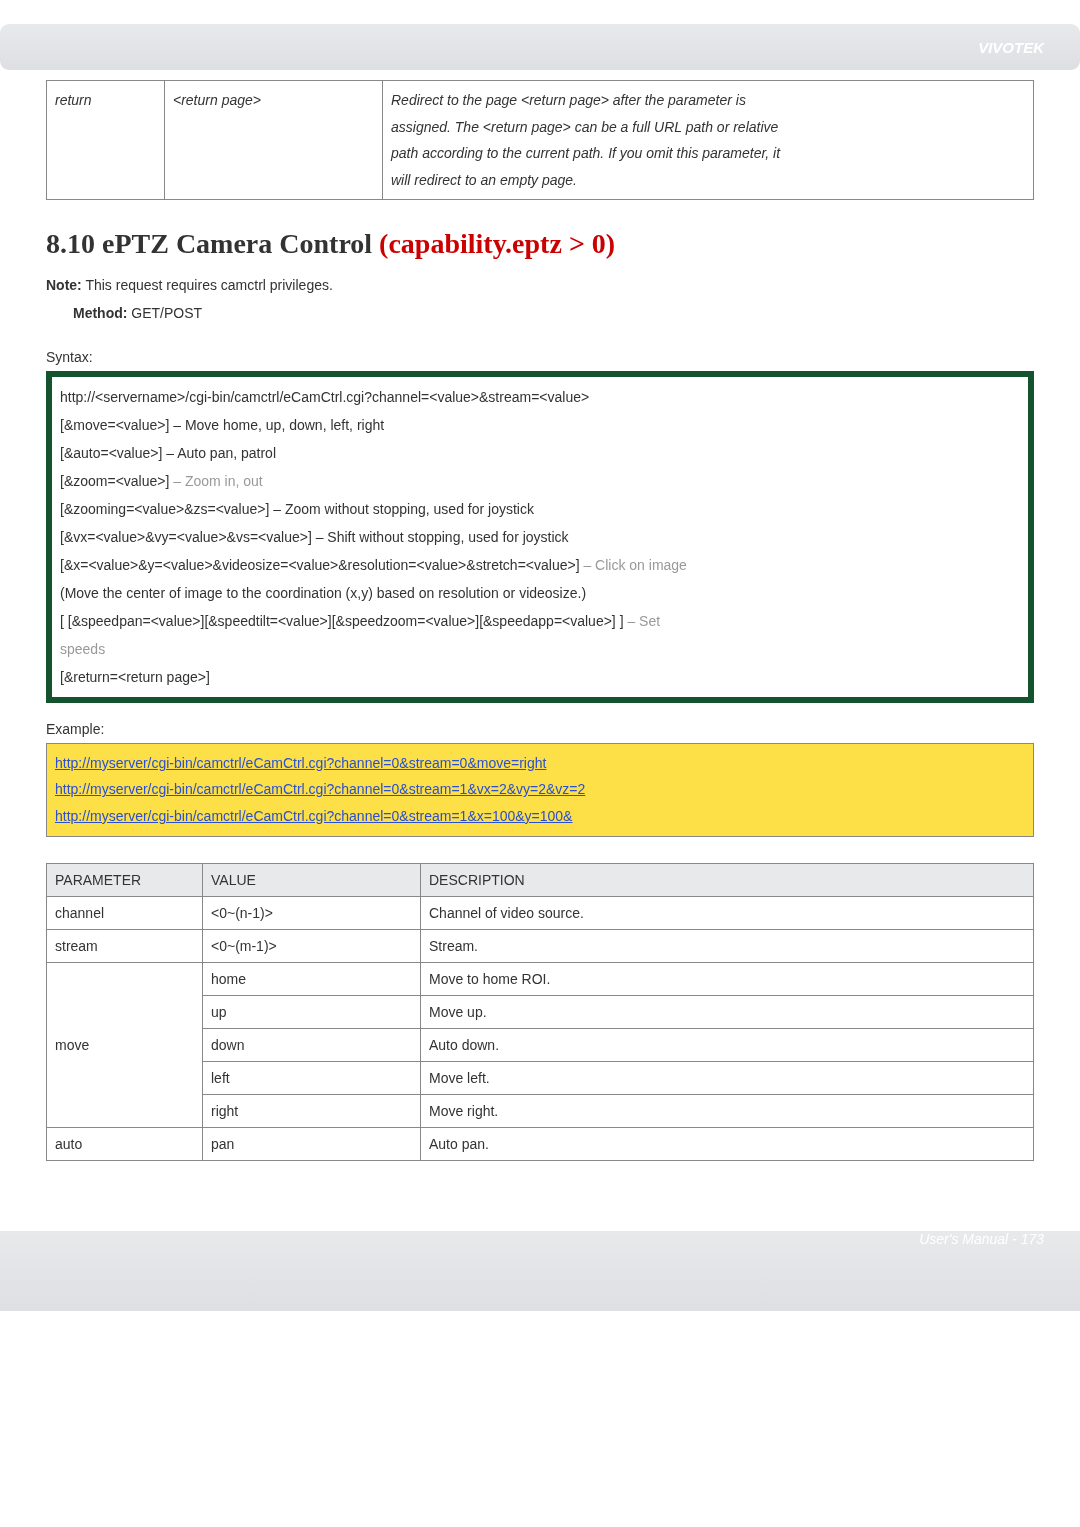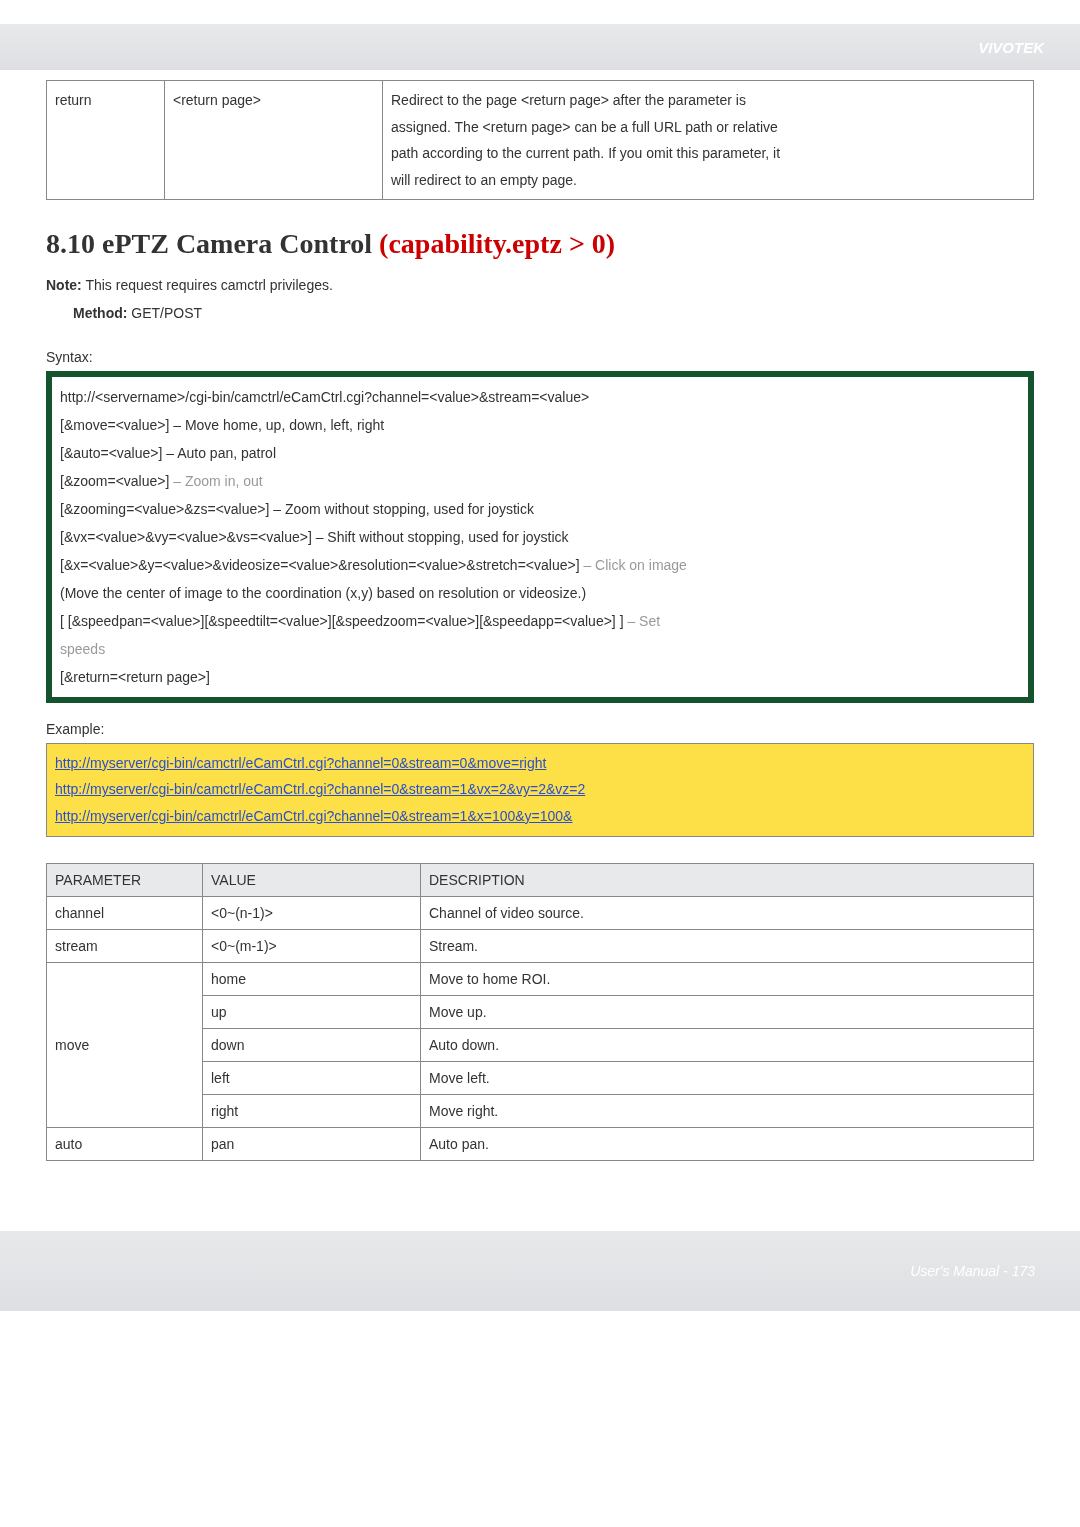--- a/index.html
+++ b/index.html
@@ -1,41 +1,41 @@
 <!DOCTYPE html>
 <html><head>
 <meta charset="utf-8">
 <style>
 * { box-sizing: border-box; margin: 0; padding: 0; }
 html, body { width: 1080px; font-family: Verdana, Geneva, sans-serif; font-size: 14px; color: #333; background: #fff; }
 .page { width: 1080px; padding: 0; }
 .top-band { height: 24px; background: #fff; }
-.header-bar { height: 46px; background: linear-gradient(to bottom, #e8e9eb 0%, #dddfe2 100%); display: flex; justify-content: flex-end; align-items: center; padding-right: 36px; font-style: italic; font-weight: bold; color: #fff; font-size: 15px; }
+.header-bar { height: 46px; background: linear-gradient(to bottom, #e8e9eb 0%, #dddfe2 100%); display: flex; justify-content: flex-end; align-items: center; padding-right: 36px; font-style: italic; font-weight: bold; color: #fff; font-size: 15px; border-radius: 9px; }
 .content { padding: 10px 46px 0 46px; }
 table.t1 { width: 100%; border-collapse: collapse; margin-bottom: 28px; }
-table.t1 td { border: 1px solid #888; padding: 6px 8px; vertical-align: top; line-height: 1.9; }
+table.t1 td { border: 1px solid #888; padding: 6px 8px; vertical-align: top; line-height: 1.9; font-style: italic; }
 table.t1 td.c1 { width: 118px; }
 table.t1 td.c2 { width: 218px; }
 h2.sect { font-family: "Times New Roman", serif; font-weight: bold; font-size: 28px; margin: 8px 0 14px; }
 h2.sect .red { color: #c00; }
 .note { margin-bottom: 8px; line-height: 1.6; }
 .method { margin-bottom: 28px; padding-left: 27px; }
 .label { font-weight: bold; }
 .syntax-label { margin-bottom: 6px; }
 .syntax-box { border: 6px solid #14532d; padding: 6px 8px; line-height: 2.0; margin-bottom: 18px; }
 .syntax-box .muted { color: #999; }
 .example-label { margin-bottom: 6px; }
 .example-box { border: 1px solid #888; background: #fde047; padding: 6px 8px; line-height: 1.9; margin-bottom: 26px; }
 .example-box a { color: #2a4fcf; text-decoration: underline; }
 table.params { width: 100%; border-collapse: collapse; }
 table.params th, table.params td { border: 1px solid #888; padding: 8px 8px; text-align: left; vertical-align: middle; }
 table.params thead th { background: #e8e9eb; font-weight: normal; }
 table.params th.hc1 { width: 156px; }
 table.params th.hc2 { width: 218px; }
-.footer { height: 80px; background: linear-gradient(to bottom, #e8e9eb 0%, #dddfe2 100%); display: flex; justify-content: flex-end; align-items: center; padding-right: 45px; font-style: italic; color: #fff; font-size: 14px; margin-top: 70px; }
+.footer { height: 80px; background: linear-gradient(to bottom, #e8e9eb 0%, #dddfe2 100%); display: flex; justify-content: flex-end; align-items: flex-start; padding-right: 36px; font-style: italic; color: #fff; font-size: 14px; margin-top: 70px; }
 </style>
 </head>
 <body>
 
 <div class="page">
   <div class="top-band"></div>
   <div class="header-bar">
     <span>VIVOTEK</span>
   </div>
 

